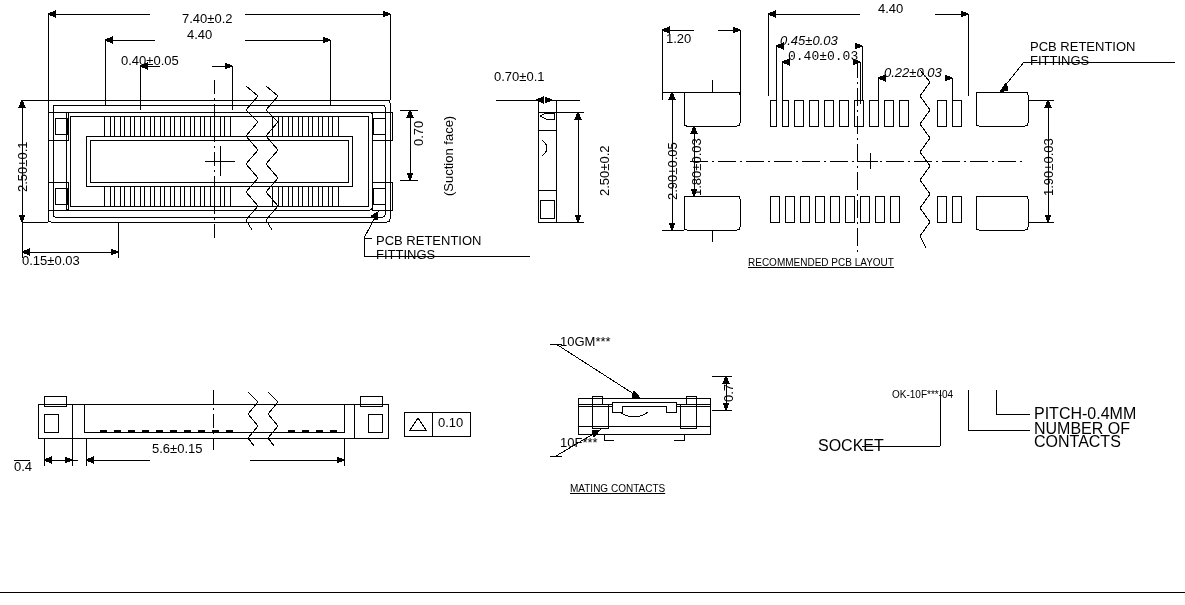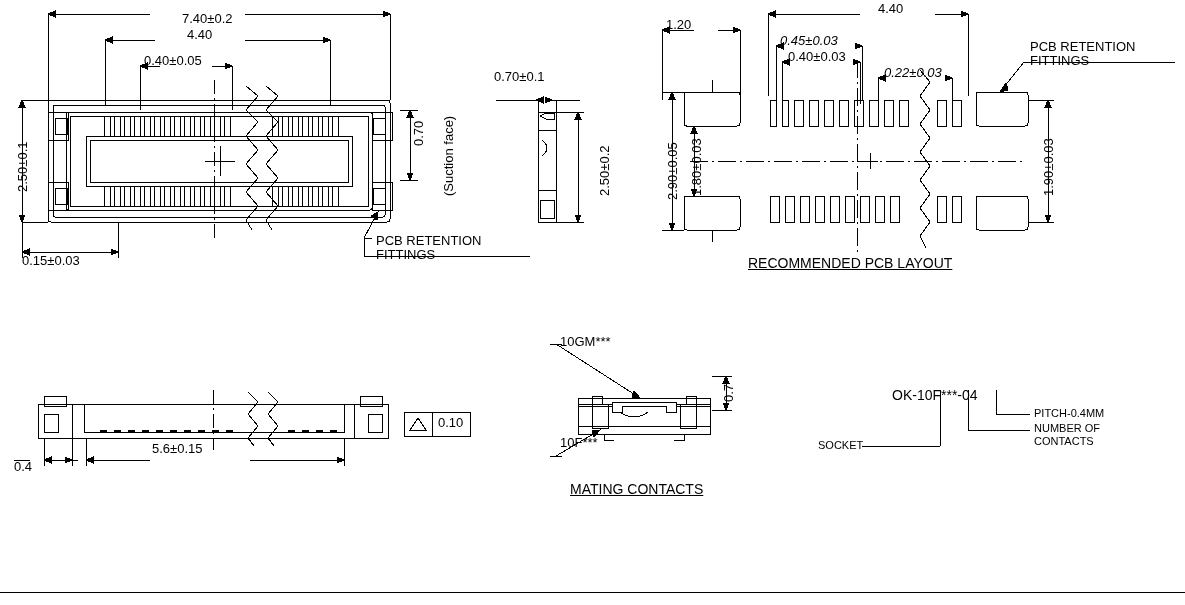--- a/index.html
+++ b/index.html
@@ -18,22 +18,22 @@
     overflow: hidden;
     background: #ffffff;
   }
   .lbl {
     position: absolute;
     font-size: 13px;
     line-height: 14px;
     white-space: pre;
     color: #000;
   }
-  .lbl.small { font-size: 11px; line-height: 13px; }
-  .lbl.big   { font-size: 14px; }
+  .lbl.small { font-size: 16px; line-height: 13px; }
+  .lbl.big   { font-size: 10px; }
   .rot90 {
     transform-origin: 0 0;
     transform: rotate(-90deg);
   }
   .ul { text-decoration: underline; }
   svg { position: absolute; left: 0; top: 0; }
 </style>
 </head>
 <body>
 
@@ -363,35 +363,35 @@
       <line x1="968" y1="430" x2="1030" y2="430"></line>
       <line x1="996" y1="390" x2="996" y2="414"></line>
       <line x1="996" y1="414" x2="1030" y2="414"></line>
 
       <line x1="0" y1="592" x2="1185" y2="592"></line>
     </g>
   </svg>
 
   <div class="lbl" style="left:182px; top:12px;">7.40±0.2</div>
   <div class="lbl" style="left:187px; top:28px;">4.40</div>
-  <div class="lbl" style="left:144px; top:54px;text-align:center;">0.40±0.05</div>
+  <div class="lbl" style="left:121px; top:54px;text-align:center;">0.40±0.05</div>
   <div class="lbl rot90" style="left:16px; top:192px;">2.50±0.1</div>
   <div class="lbl" style="left:22px; top:254px;">0.15±0.03</div>
   <div class="lbl rot90" style="left:412px; top:146px;">0.70</div>
   <div class="lbl rot90" style="left:442px; top:196px;">(Suction face)</div>
   <div class="lbl" style="left:376px; top:234px;"><span>PCB RETENTION
 FITTINGS</span></div>
 
   <div class="lbl" style="left:494px; top:70px;">0.70±0.1</div>
   <div class="lbl rot90" style="left:598px; top:196px;">2.50±0.2</div>
 
   <div class="lbl" style="left:878px; top:2px;">4.40</div>
-  <div class="lbl" style="left:666px; top:18px;">1.20</div>
+  <div class="lbl" style="left:666px; top:32px;">1.20</div>
   <div class="lbl" style="left:780px; top:34px;font-style:italic;">0.45±0.03</div>
-  <div class="lbl" style="left:788px; top:50px;">0.40±0.03</div>
+  <div class="lbl" style="left:788px; top:50px;font-family:Liberation Mono, monospace;">0.40±0.03</div>
   <div class="lbl" style="left:884px; top:66px;font-style:italic;">0.22±0.03</div>
   <div class="lbl rot90" style="left:666px; top:200px;">2.90±0.05</div>
   <div class="lbl rot90" style="left:690px; top:196px;">1.80±0.03</div>
   <div class="lbl rot90" style="left:1042px; top:196px;">1.90±0.03</div>
   <div class="lbl" style="left:1030px; top:40px;"><span>PCB RETENTION
 FITTINGS</span></div>
   <div class="lbl ul big" style="left:748px; top:256px;">RECOMMENDED PCB LAYOUT</div>
 
   <div class="lbl" style="left:14px; top:460px;">0.4</div>
   <div class="lbl" style="left:152px; top:442px;">5.6±0.15</div>

